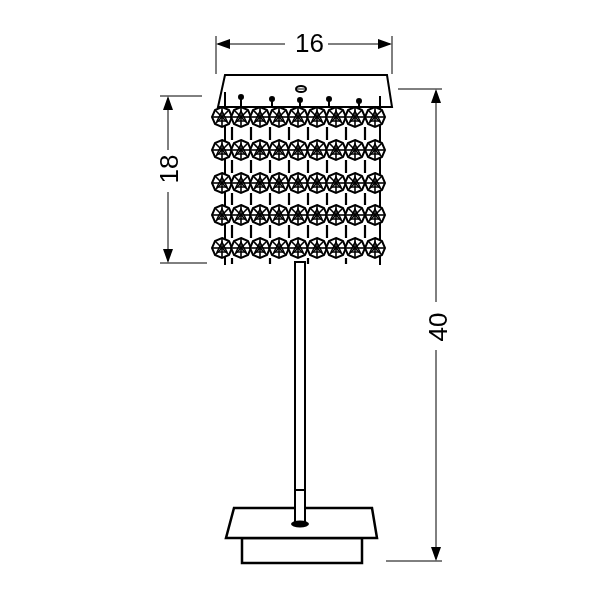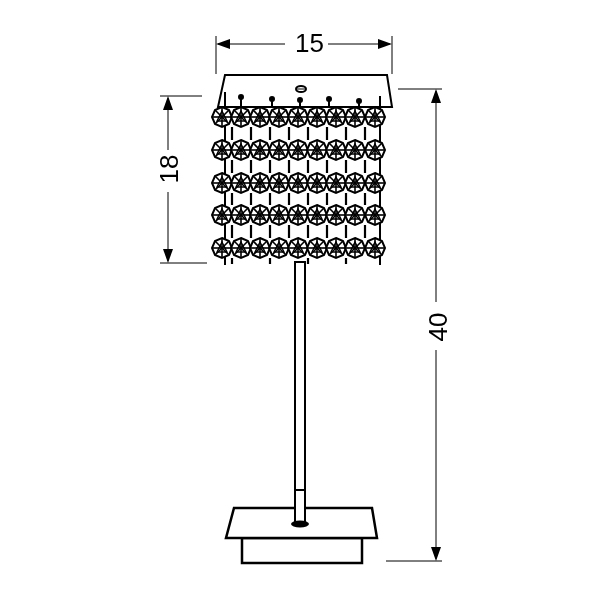--- a/index.html
+++ b/index.html
@@ -176,15 +176,15 @@
   </g>
 
   <g>
     <rect x="242" y="538" width="120" height="25" fill="#fff" stroke="#000" stroke-width="2.5"></rect>
     <polygon points="234,508 372,508 377,538 226,538" fill="#fff" stroke="#000" stroke-width="2.5"></polygon>
     <rect x="295" y="490" width="10" height="34" fill="#fff" stroke="#000" stroke-width="2"></rect>
     <ellipse cx="300" cy="524" rx="9" ry="3.5" fill="#000"></ellipse>
   </g>
 </svg>
 
-<div class="dim-label width">15</div>
+<div class="dim-label width">16</div>
 <div class="dim-label vert shade-h">18</div>
 <div class="dim-label vert total-h">40</div>
 
 </body></html>

